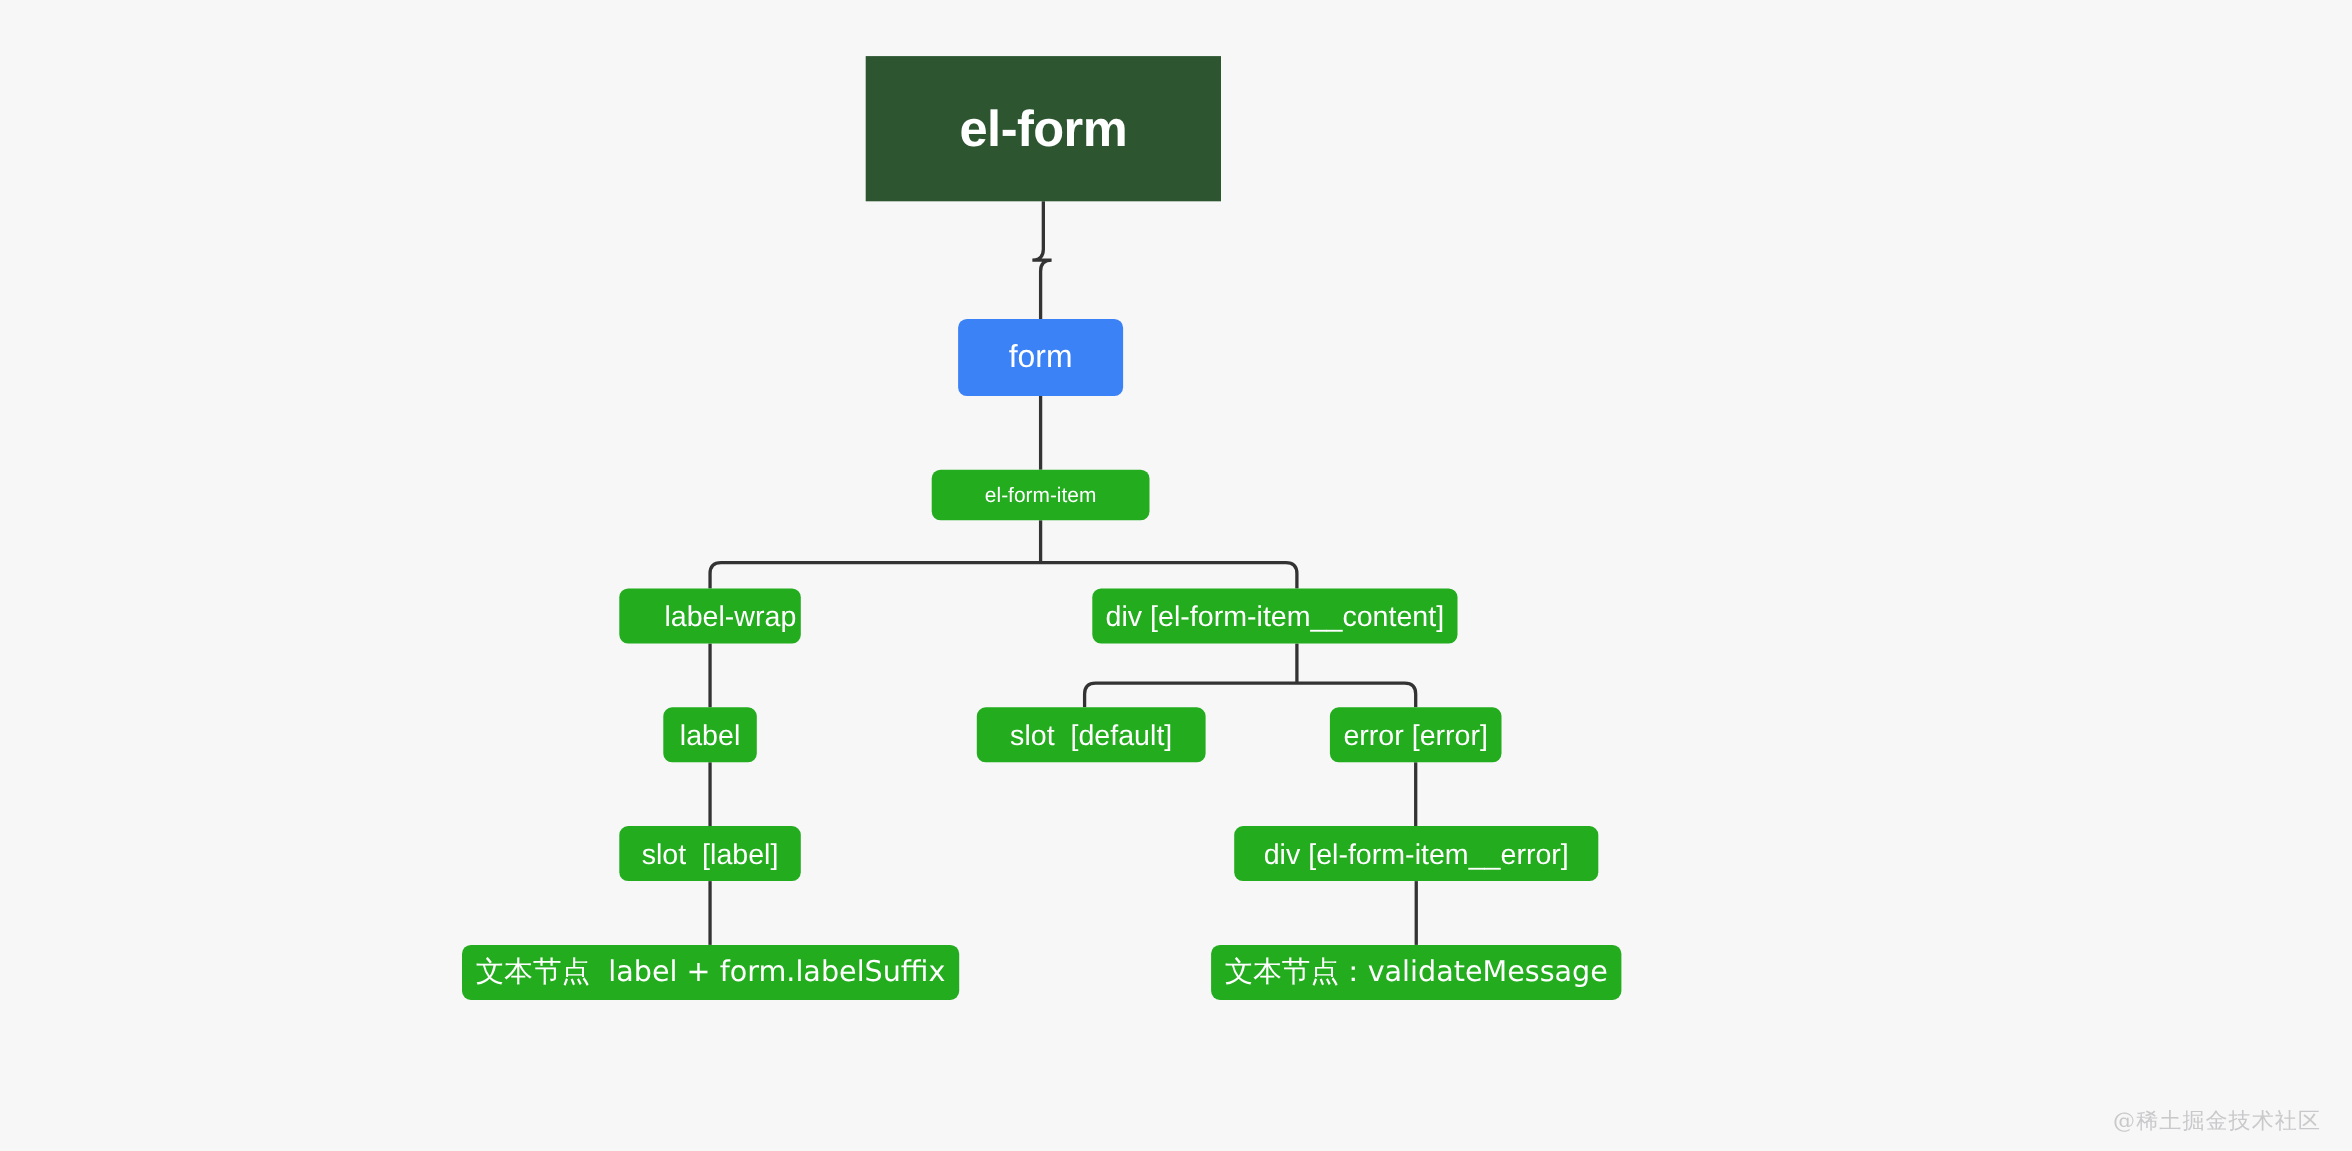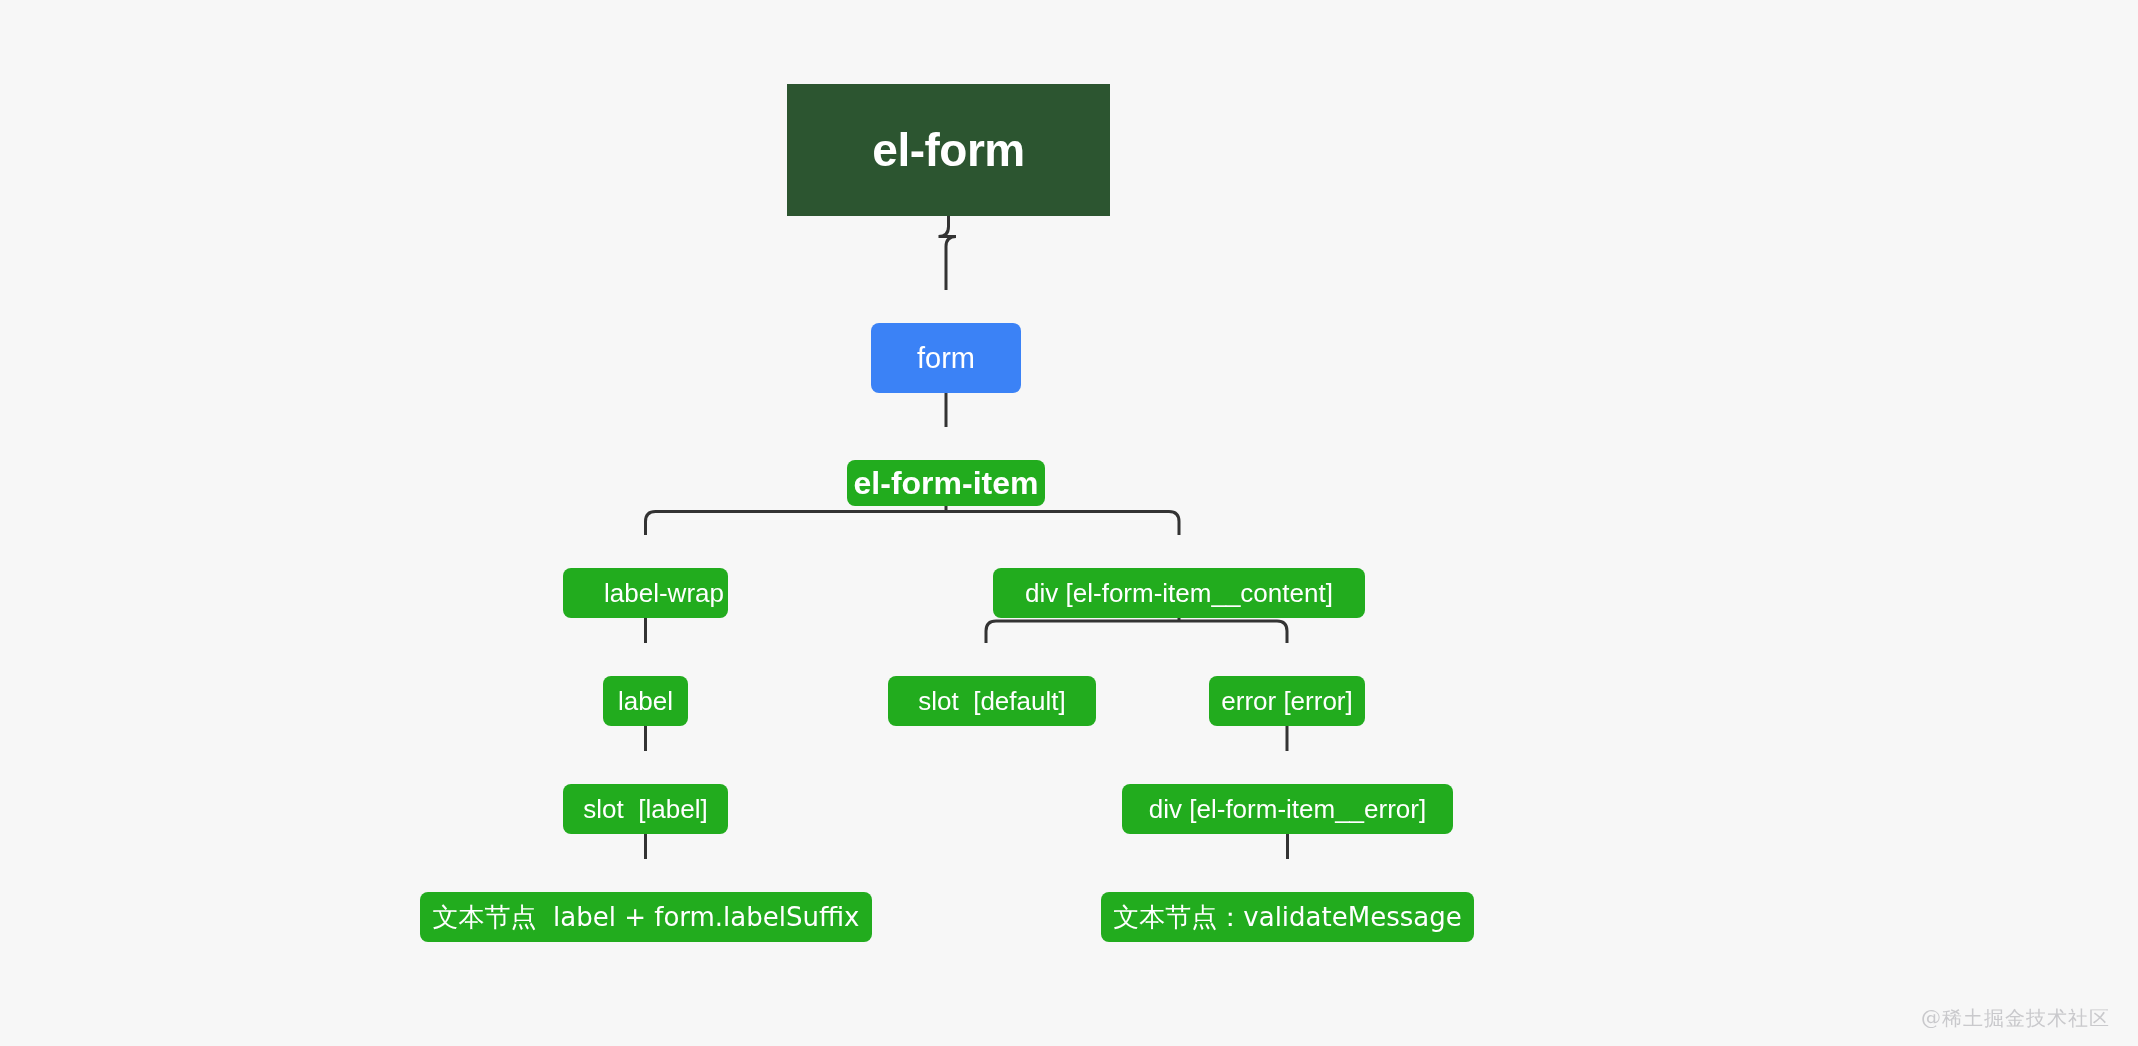--- a/index.html
+++ b/index.html
@@ -29,21 +29,20 @@
   .node {
     position: absolute;
     box-sizing: border-box;
     display: flex;
     align-items: center;
     justify-content: center;
     color: #ffffff;
     white-space: pre;
     line-height: 1;
     z-index: 2;
-    margin-top: 33px;
   }
   
   .node.root {
     background: #2c5530;
     border-radius: 0;
     font-weight: bold;
     font-size: 46px;
     letter-spacing: -0.5px;
   }
   
@@ -54,22 +53,22 @@
     font-weight: normal;
   }
   
   .node.leaf {
     background: #22ac1e;
     border-radius: 8px;
     font-size: 26px;
     font-weight: normal;
   }
   .node.leaf.bold {
-    font-weight: bold;
-    font-size: 32px;
+    font-weight: normal;
+    font-size: 19px;
   }
   .node.cjk {
     font-family: "DejaVu Sans", "Liberation Sans", sans-serif;
     font-size: 26px;
   }
   #watermark {
     position: absolute;
     right: 28px;
     bottom: 14px;
     color: #c9c9cc;
@@ -95,21 +94,21 @@
       <path d="M 1179 585 L 1179 620.96" fill="none" stroke="#333333" stroke-width="3" stroke-linecap="butt"></path>
       <path d="M 986 643 L 986 630.96 Q 986 620.96 996 620.96 L 1277 620.96 Q 1287 620.96 1287 630.96 L 1287 643" fill="none" stroke="#333333" stroke-width="3" stroke-linecap="butt"></path>
       <path d="M 1287 693 L 1287 751" fill="none" stroke="#333333" stroke-width="3" stroke-linecap="butt"></path>
       <path d="M 1287.5 801 L 1287.5 859" fill="none" stroke="#333333" stroke-width="3" stroke-linecap="butt"></path>
     </svg>
   <div id="nodes">
       <div class="node root" style="left: 787px; top: 51px; width: 323px; height: 132px;">el-form</div>
       <div class="node soft" style="left: 871px; top: 290px; width: 150px; height: 70px;">form</div>
       <div class="node leaf bold" style="left: 847px; top: 427px; width: 198px; height: 46px;">el-form-item</div>
       <div class="node leaf" style="left: 563px; top: 535px; width: 165px; height: 50px; padding-left: 37px;">label-wrap</div>
-      <div class="node leaf" style="left: 993px; top: 535px; width: 372px; height: 50px;">div [el-form-item__content]</div>
+      <div class="node leaf" style="left: 993px; top: 535px; width: 332px; height: 50px;">div [el-form-item__content]</div>
       <div class="node leaf" style="left: 603px; top: 643px; width: 85px; height: 50px;">label</div>
       <div class="node leaf" style="left: 888px; top: 643px; width: 208px; height: 50px;">slot  [default]</div>
       <div class="node leaf" style="left: 1209px; top: 643px; width: 156px; height: 50px;">error [error]</div>
       <div class="node leaf" style="left: 563px; top: 751px; width: 165px; height: 50px;">slot  [label]</div>
       <div class="node leaf" style="left: 1122px; top: 751px; width: 331px; height: 50px;">div [el-form-item__error]</div>
       <div class="node leaf cjk" style="left: 420px; top: 859px; width: 452px; height: 50px;">文本节点  label + form.labelSuffix</div>
       <div class="node leaf cjk" style="left: 1101px; top: 859px; width: 373px; height: 50px; text-align: right;">文本节点：validateMessage</div>
     </div>
   <div id="watermark">@稀土掘金技术社区</div>
 </div>

